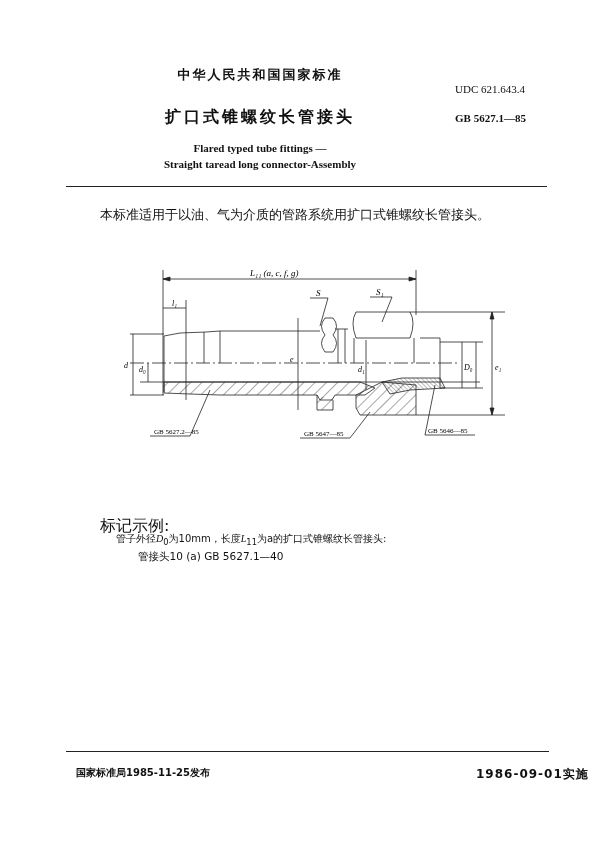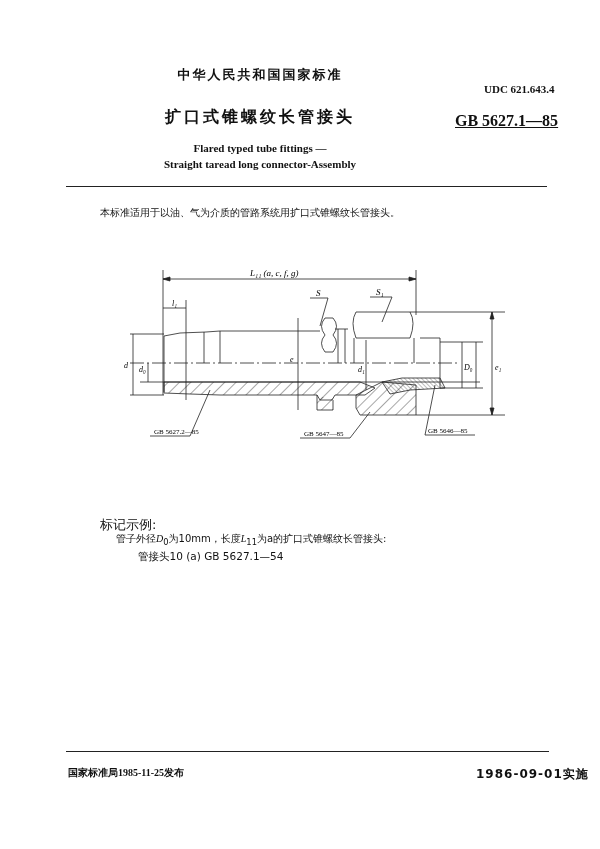--- a/index.html
+++ b/index.html
@@ -1,30 +1,30 @@
 <!DOCTYPE html>
 <html><head>
 <meta charset="utf-8">
 <style>
   html, body { margin:0; padding:0; background:#ffffff; }
   body { width:600px; height:849px; position:relative; overflow:hidden; color:#111; font-family:"DejaVu Sans", sans-serif; }
   .abs { position:absolute; }
   .nat { top:66px; left:0; width:600px; text-align:center; font-size:13px; font-weight:bold; letter-spacing:2px; margin-left:-40px; }
-  .udc { top:83px; left:455px; font-family:"Liberation Serif", serif; font-size:11px; font-weight:bold;margin-left:29px; }
+  .udc { top:83px; left:455px; font-family:"Liberation Serif", serif; font-size:11px; font-weight:normal; }
   .title { top:107px; left:0; width:600px; text-align:center; font-size:16px; font-weight:bold; letter-spacing:3px; margin-left:-40px; }
-  .gb { top:112px; left:455px; font-family:"Liberation Serif", serif; font-size:16px; font-weight:bold;text-decoration:underline; }
+  .gb { top:112px; left:455px; font-family:"Liberation Serif", serif; font-size:11px; font-weight:bold; }
   .en { left:0; width:600px; text-align:center; font-family:"Liberation Serif", serif; font-size:11px; font-weight:bold; margin-left:-40px; }
   .en1 { top:142px; }
   .en2 { top:158px; }
   .rule { left:66px; width:481px; height:0; border-top:1.5px solid #222; }
-  .scope { top:206px; left:100px; font-size:10px; }
-  .mark-title { top:516px; left:100px; font-size:13px; }
+  .scope { top:206px; left:100px; font-size:13px; }
+  .mark-title { top:516px; left:100px; font-size:16px; }
   .mark-line1 { top:532px; left:116px; font-size:10px; }
   .mark-line2 { top:550px; left:138px; font-size:10.5px; }
-  .foot-l { top:766px; left:68px; font-size:10px; font-weight:bold;font-family:Liberation Serif, serif; }
+  .foot-l { top:766px; left:76px; font-size:10px; font-weight:bold; }
   .foot-r { top:766px; left:476px; font-size:12px; font-weight:bold; letter-spacing:1px; }
   i.sym { font-family:"Liberation Serif", serif; font-style:italic; }
   svg text { font-family:"Liberation Serif", serif; }
 </style>
 </head>
 <body>
 
 <div class="abs nat">中华人民共和国国家标准</div>
 <div class="abs udc">UDC 621.643.4</div>
 <div class="abs title">扩口式锥螺纹长管接头</div>
@@ -120,17 +120,17 @@
   <text x="375" y="110" font-size="8" font-style="italic">e₁</text>
   <text x="34" y="174" font-size="7">GB 5627.2—85</text>
   <text x="184" y="176" font-size="7">GB 5647—85</text>
   <text x="308" y="173" font-size="7">GB 5646—85</text>
 </svg>
 
 <div class="abs mark-title">标记示例:</div>
 <div class="abs mark-line1">
   <span>管子外径</span><i class="sym">D</i><sub>0</sub><span>为10mm，长度</span><i class="sym">L</i><sub>11</sub><span>为a的扩口式锥螺纹长管接头:</span>
 </div>
-<div class="abs mark-line2">管接头10 (a)   GB 5627.1—54</div>
+<div class="abs mark-line2">管接头10 (a)   GB 5627.1—40</div>
 
 <div class="abs rule" style="top:751px;left:66px;width:483px;"></div>
 <div class="abs foot-l">国家标准局1985-11-25发布</div>
 <div class="abs foot-r">1986-09-01实施</div>
 
 </body></html>

